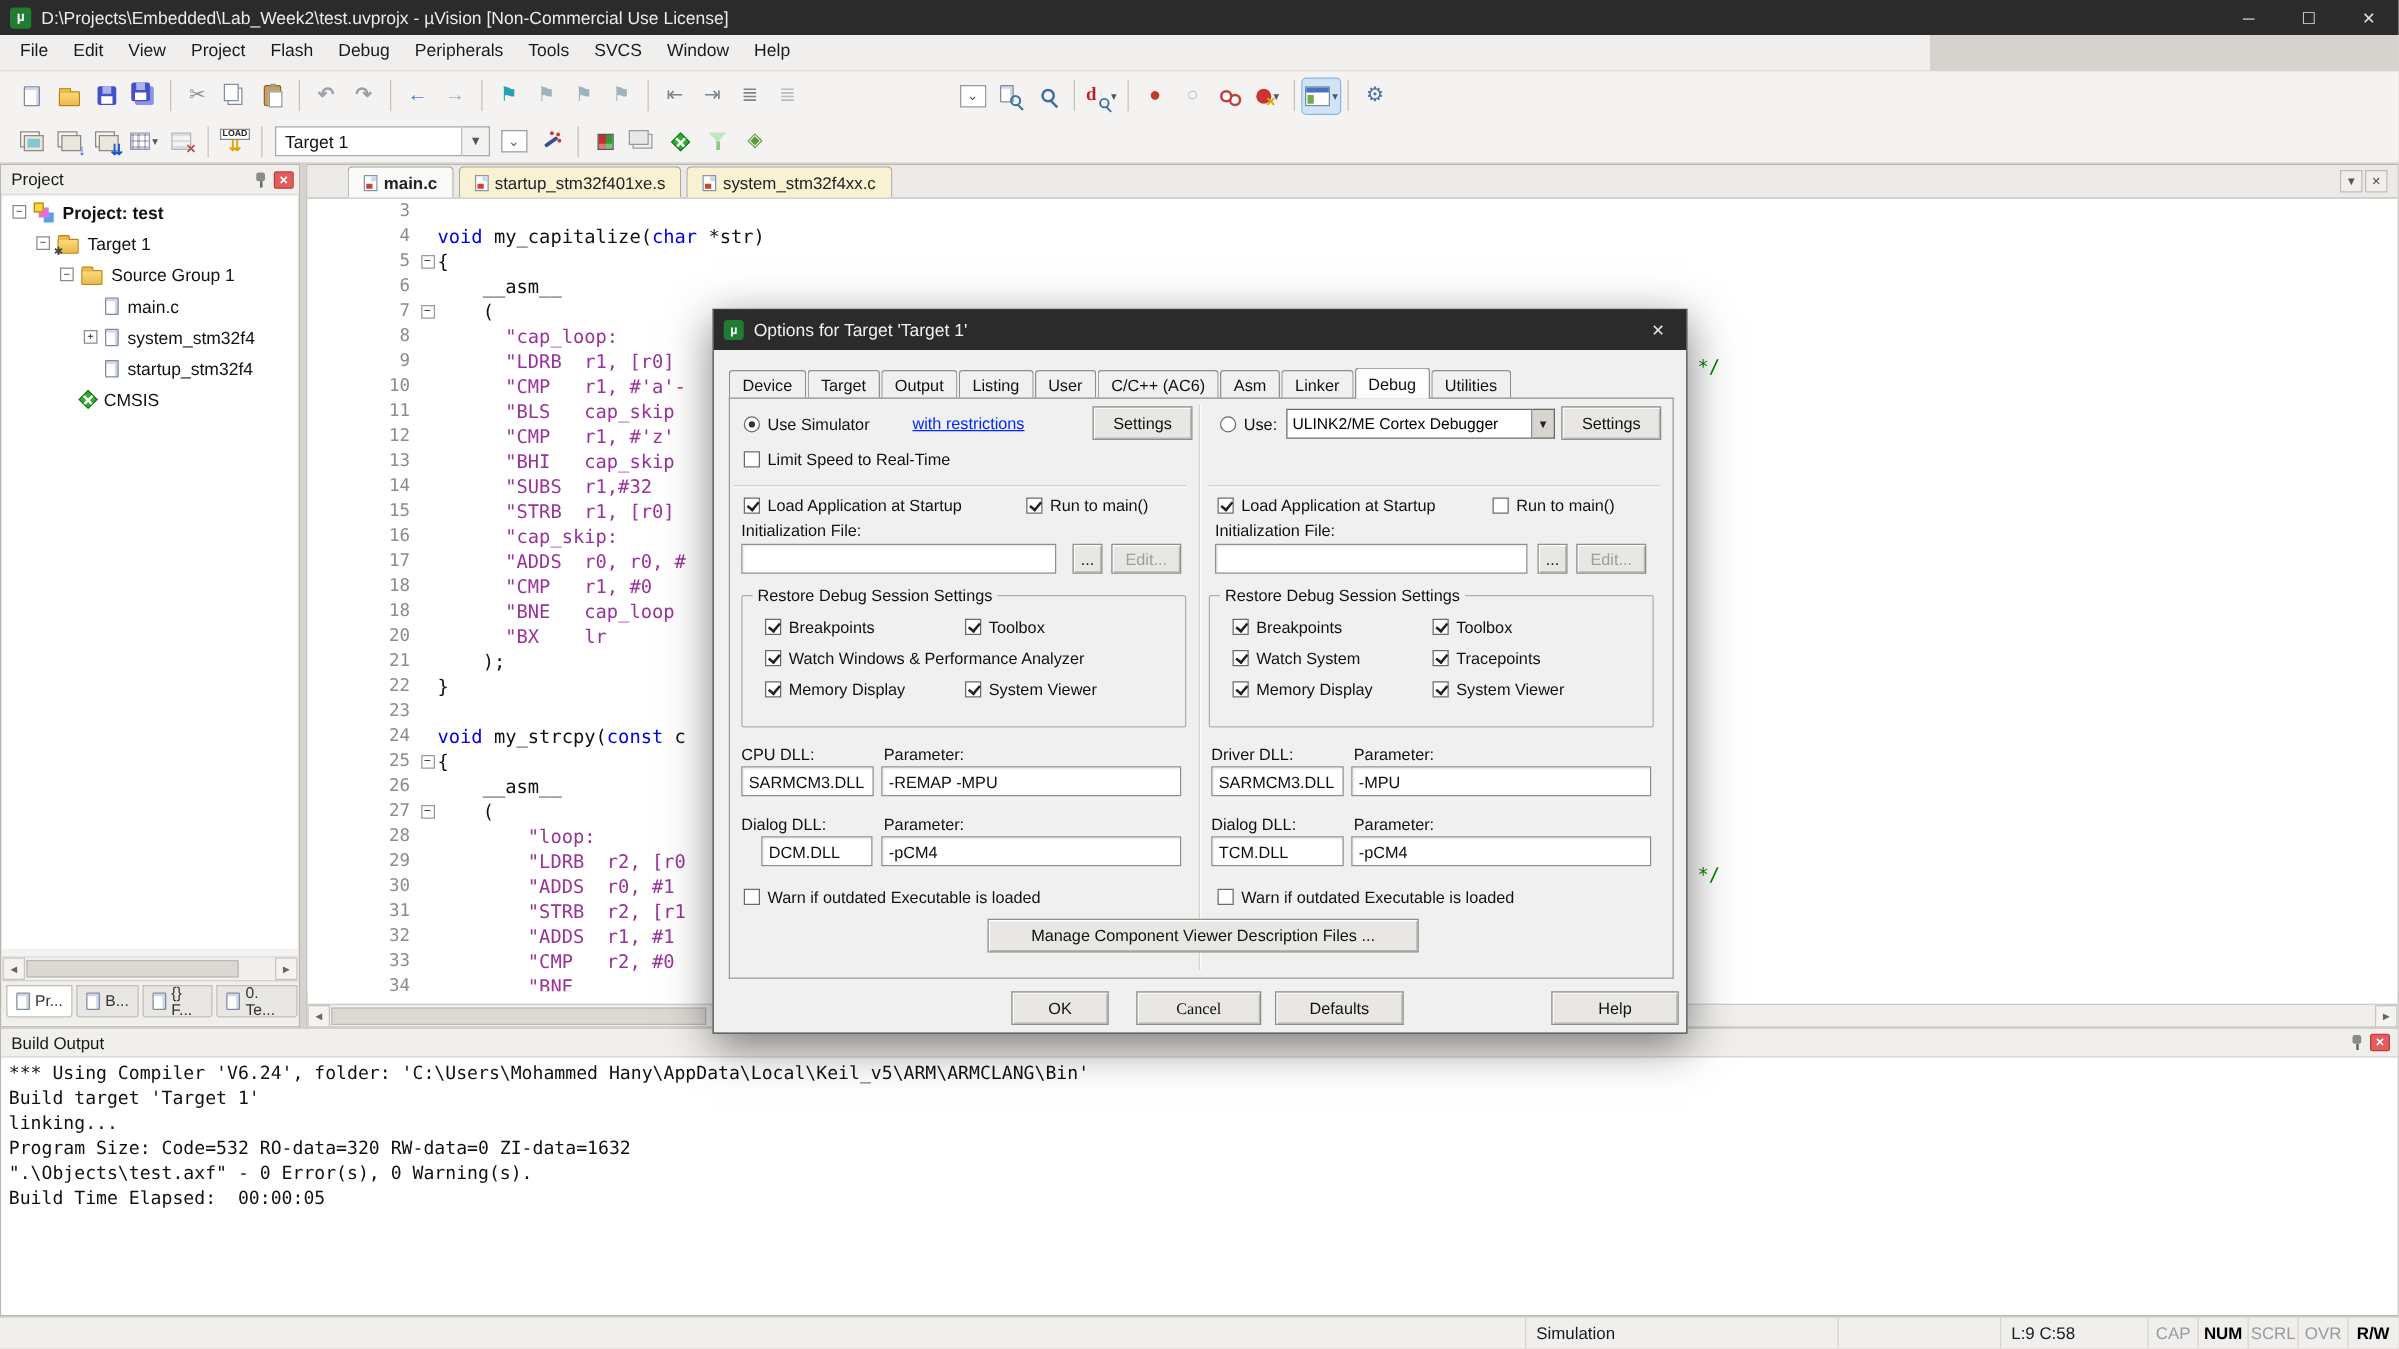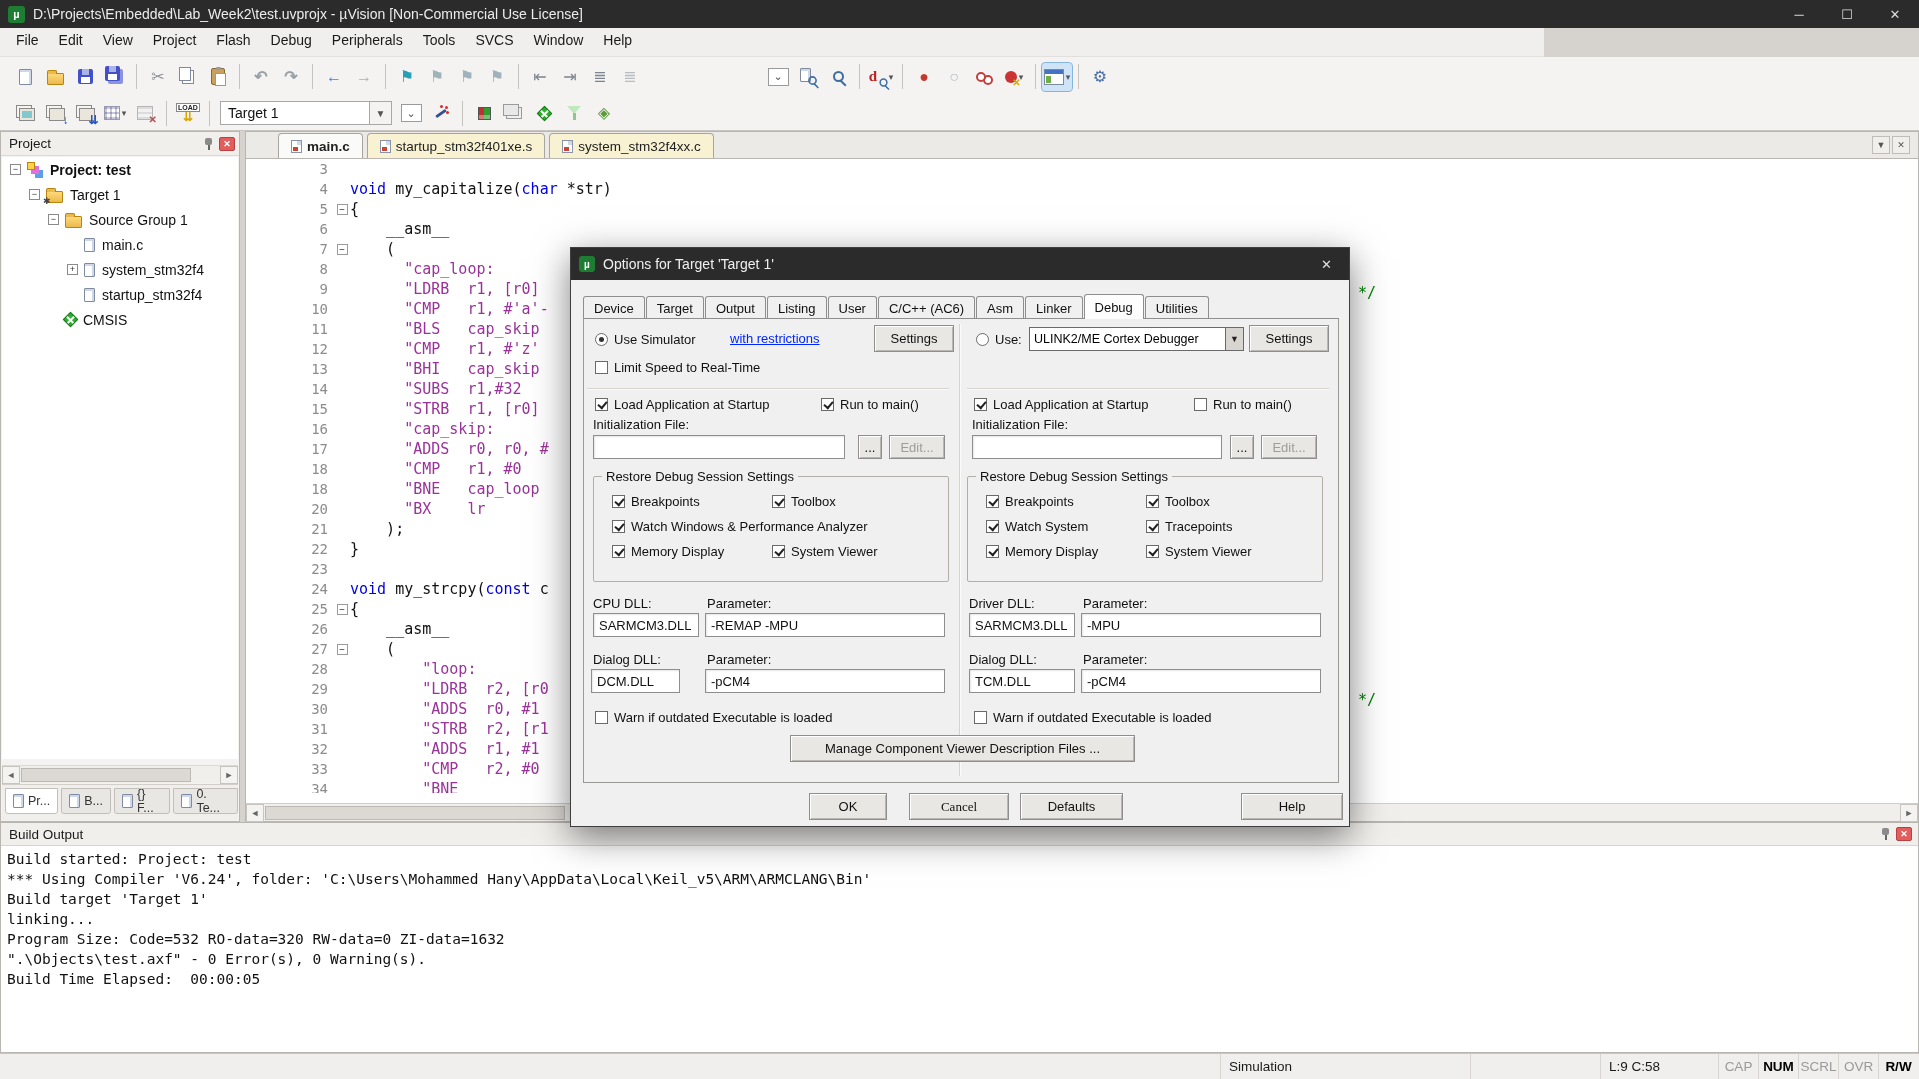--- a/index.html
+++ b/index.html
@@ -529,21 +529,20 @@
   </div>
 
   <div class="build-panel">
     <div class="bp-header">
       <span>Build Output</span>
       <span class="sp"></span>
       <span class="mi-pin"></span>
       <span class="redx" style="margin-left:5px">✕</span>
     </div>
     <div class="bp-body" id="buildlines">
-        <div class="bline">Build started: Project: test</div>
         <div class="bline">*** Using Compiler 'V6.24', folder: 'C:\Users\Mohammed Hany\AppData\Local\Keil_v5\ARM\ARMCLANG\Bin'</div>
         <div class="bline">Build target 'Target 1'</div>
         <div class="bline">linking...</div>
         <div class="bline">Program Size: Code=532 RO-data=320 RW-data=0 ZI-data=1632</div>
         <div class="bline">".\Objects\test.axf" - 0 Error(s), 0 Warning(s).</div>
         <div class="bline">Build Time Elapsed:  00:00:05</div>
       </div>
   </div>
 
   <div class="statusbar">
@@ -637,21 +636,21 @@
           </div>
         </div>
     </div>
 
     <div class="lbl abs" style="left:22px; top:348px;">CPU DLL:</div>
     <div class="lbl abs" style="left:136px; top:348px;">Parameter:</div>
     <div class="inp abs" style="left:22px; top:365px; width:106px; height:24px;">SARMCM3.DLL</div>
     <div class="inp abs" style="left:134px; top:365px; width:240px; height:24px;">-REMAP -MPU</div>
     <div class="lbl abs" style="left:22px; top:404px;">Dialog DLL:</div>
     <div class="lbl abs" style="left:136px; top:404px;">Parameter:</div>
-    <div class="inp abs" style="left:20px; top:421px; width:89px; height:24px;">DCM.DLL</div>
+    <div class="inp abs" style="left:38px; top:421px; width:89px; height:24px;">DCM.DLL</div>
     <div class="inp abs" style="left:134px; top:421px; width:240px; height:24px;">-pCM4</div>
     <div class="abs hrow" style="left:24px; top:458px; height:22px;">
       <span class="cb"></span>
       <span class="lbl">Warn if outdated Executable is loaded</span>
     </div>
 
     <div class="abs hrow" style="left:405px; top:80px; height:22px;">
       <span class="rb"></span>
       <span class="lbl">Use:</span>
     </div>

